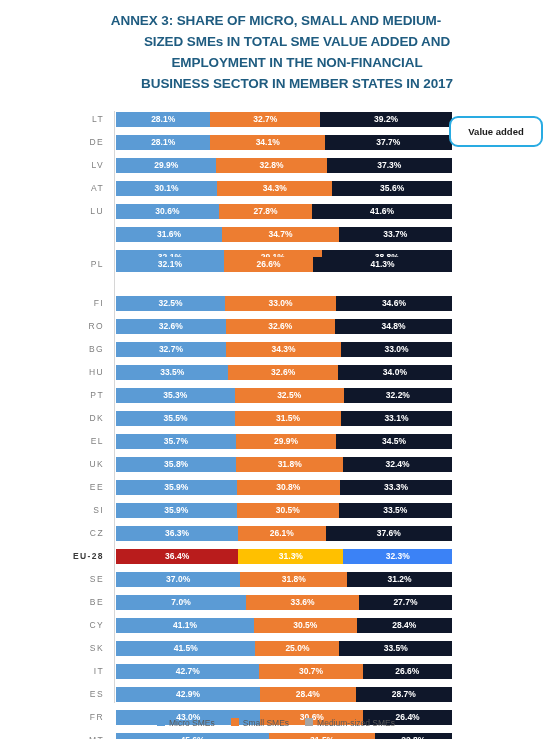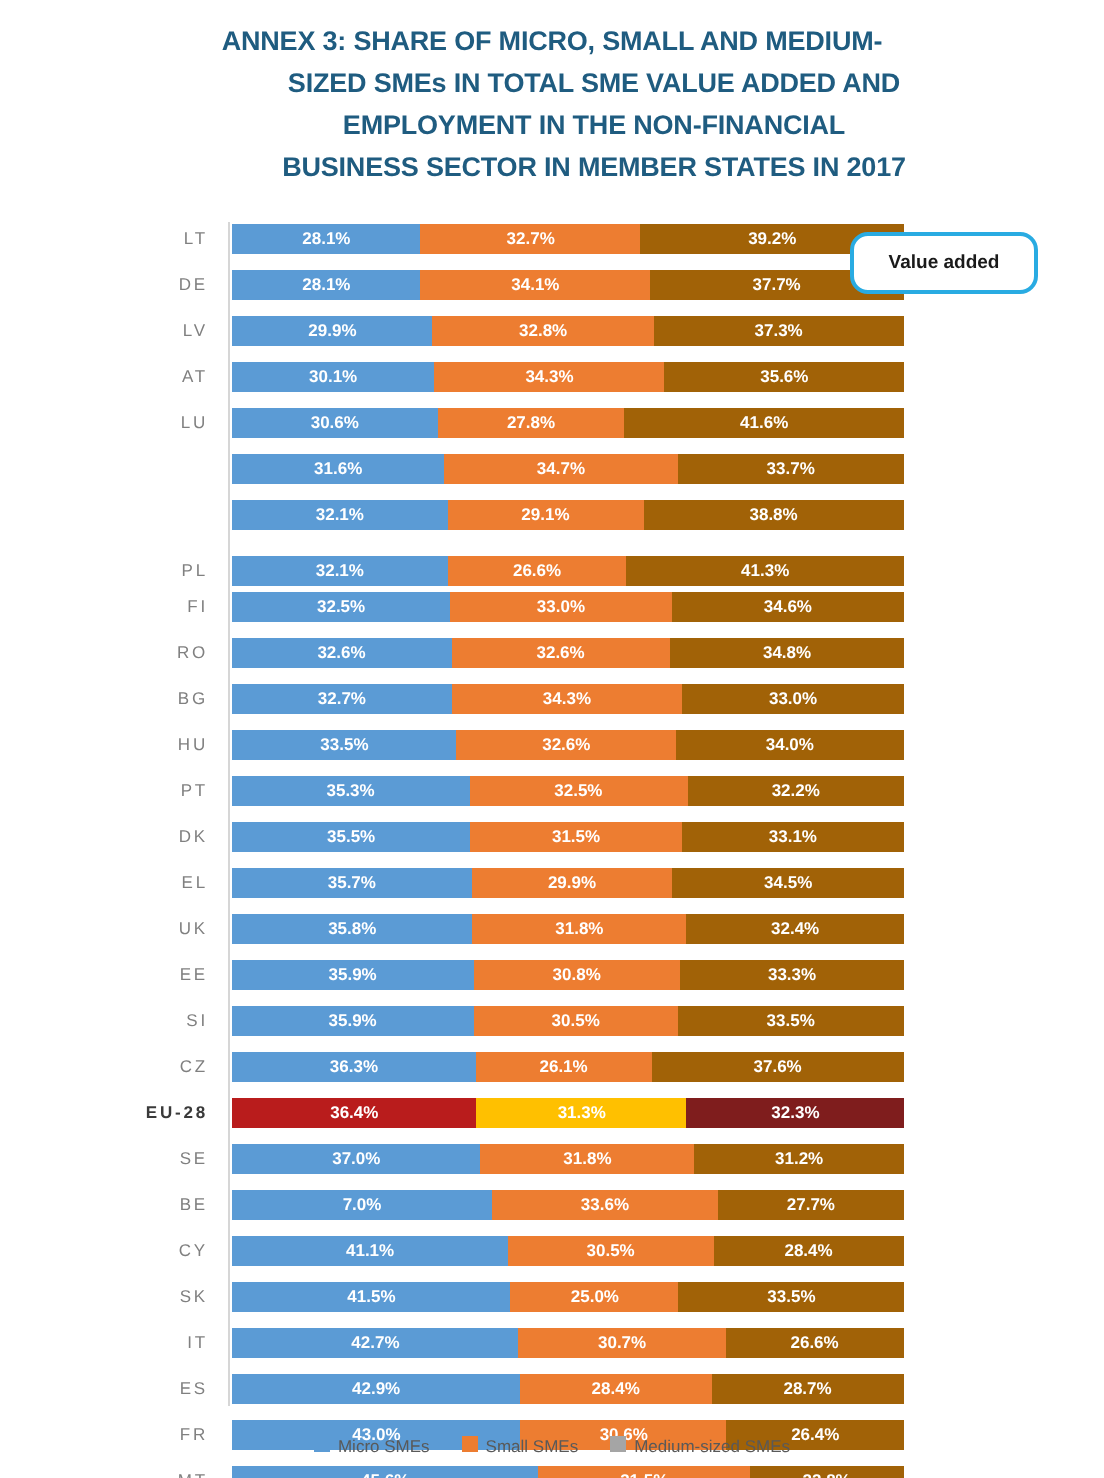--- a/index.html
+++ b/index.html
@@ -83,29 +83,29 @@
     font-size: 8.5px;
     font-weight: bold;
     color: #ffffff;
     line-height: 15px;
     text-align: center;
     white-space: nowrap;
     overflow: hidden;
   }
   .seg.micro  { background: #5B9BD5; }
   .seg.small  { background: #ED7D31; }
-  .seg.medium { background: #a16207; }
+  .seg.medium { background: #0f172a; }
   .bar-row.highlight .seg.micro  { background: #b91c1c; }
   .bar-row.highlight .seg.small  { background: #FFC000; }
-  .bar-row.highlight .seg.medium { background: #7f1d1d; }
+  .bar-row.highlight .seg.medium { background: #3b82f6; }
 
   
   #callout-value-added {
     position: absolute;
-    left: 425px;
+    left: 449px;
     top: 116px;
     width: 94px;
     height: 31px;
     border: 2px solid #29ABE2;
     border-radius: 9px;
     background: #ffffff;
     box-sizing: border-box;
     font-size: 9.5px;
     font-weight: bold;
     color: #1a1a1a;
@@ -201,21 +201,21 @@
           <div class="seg medium" style="width: 33.7%;">33.7%</div>
         </div>
       </div>
       <div class="bar-row" style="top: 138px;">
         <div class="bars">
           <div class="seg micro" style="width: 32.1%;">32.1%</div>
           <div class="seg small" style="width: 29.1%;">29.1%</div>
           <div class="seg medium" style="width: 38.8%;">38.8%</div>
         </div>
       </div>
-      <div class="bar-row" style="top: 166px;">
+      <div class="bar-row" style="top: 145px;">
         <div class="cat-label">PL</div>
         <div class="bars">
           <div class="seg micro" style="width: 32.1%;">32.1%</div>
           <div class="seg small" style="width: 26.6%;">26.6%</div>
           <div class="seg medium" style="width: 41.3%;">41.3%</div>
         </div>
       </div>
       <div class="bar-row" style="top: 184px;">
         <div class="cat-label">FI</div>
         <div class="bars">

